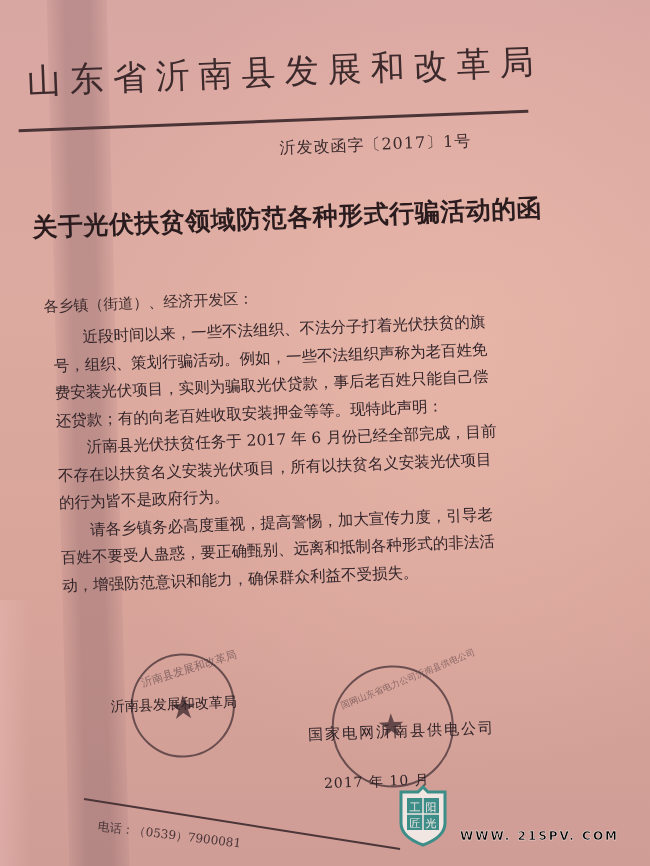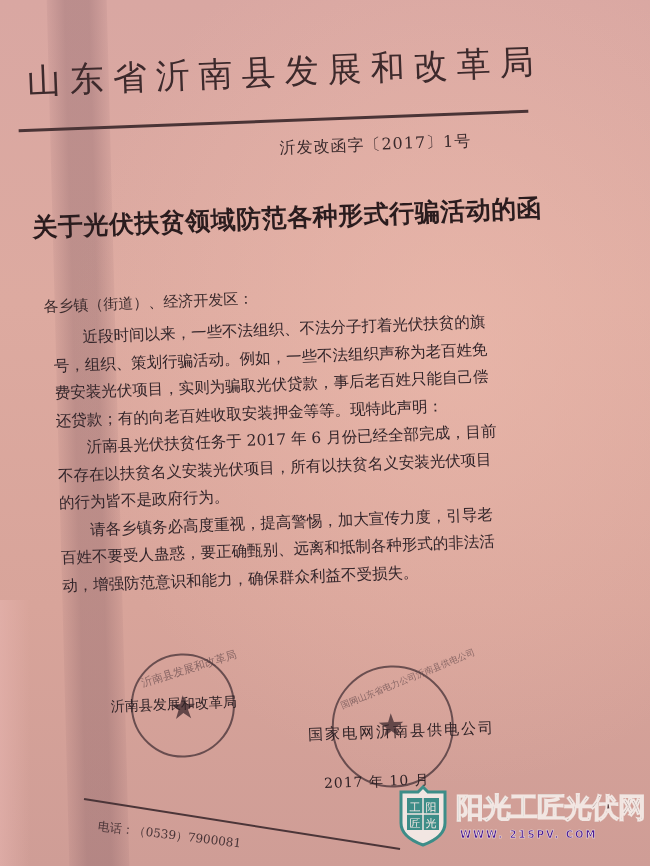--- a/index.html
+++ b/index.html
@@ -83,21 +83,21 @@
     }
     .wm-name {
       position: absolute; left: 58px; top: 4px; font-family: "DejaVu Sans", sans-serif;
       font-size: 28px; font-weight: bold; letter-spacing: -1px; white-space: nowrap;
       -webkit-text-stroke: 1px #f2e6e2;
     }
     .wm-name .teal { color: #3d8d88; }
     .wm-name .brown { color: #5a4040; }
     .wm-url {
       position: absolute; left: 62px; top: 44px; font-family: "DejaVu Sans", sans-serif;
-      font-size: 10px; font-weight: bold; color: #4c1d95; letter-spacing: 2px; white-space: nowrap;
+      font-size: 12px; font-weight: bold; color: #000000; letter-spacing: 2px; white-space: nowrap;
       -webkit-text-stroke: 0.5px #f2e6e2;
     }
   </style>
 </head>
 <body>
 
 <div class="paper"></div>
 <div class="shadow-band"></div>
 <div class="left-edge"></div>
 
@@ -151,17 +151,14 @@
   <svg class="wm-shield" viewBox="0 0 50 62">
     <path d="M25 2 L30 7 L47 7 L47 38 Q47 52 25 60 Q3 52 3 38 L3 7 L20 7 Z" fill="#f2e6e2" stroke="#3d8d88" stroke-width="3"></path>
     <rect x="9" y="13" width="32" height="32" fill="#3d8d88"></rect>
     <line x1="25" y1="13" x2="25" y2="45" stroke="#f2e6e2" stroke-width="1.5"></line>
     <line x1="9" y1="29" x2="41" y2="29" stroke="#f2e6e2" stroke-width="1.5"></line>
     <text x="17" y="26" font-size="11" text-anchor="middle" fill="#f2e6e2" font-family="DejaVu Sans, sans-serif">工</text>
     <text x="17" y="42" font-size="11" text-anchor="middle" fill="#f2e6e2" font-family="DejaVu Sans, sans-serif">匠</text>
     <text x="33" y="26" font-size="11" text-anchor="middle" fill="#f2e6e2" font-family="DejaVu Sans, sans-serif">阳</text>
     <text x="33" y="42" font-size="11" text-anchor="middle" fill="#f2e6e2" font-family="DejaVu Sans, sans-serif">光</text>
   </svg>
-  <div class="wm-name">
-    <span class="teal">阳光工匠</span><span class="brown">光伏网</span>
-  </div>
   <div class="wm-url">WWW. 21SPV. COM</div>
 </div>
 
 </body></html>

